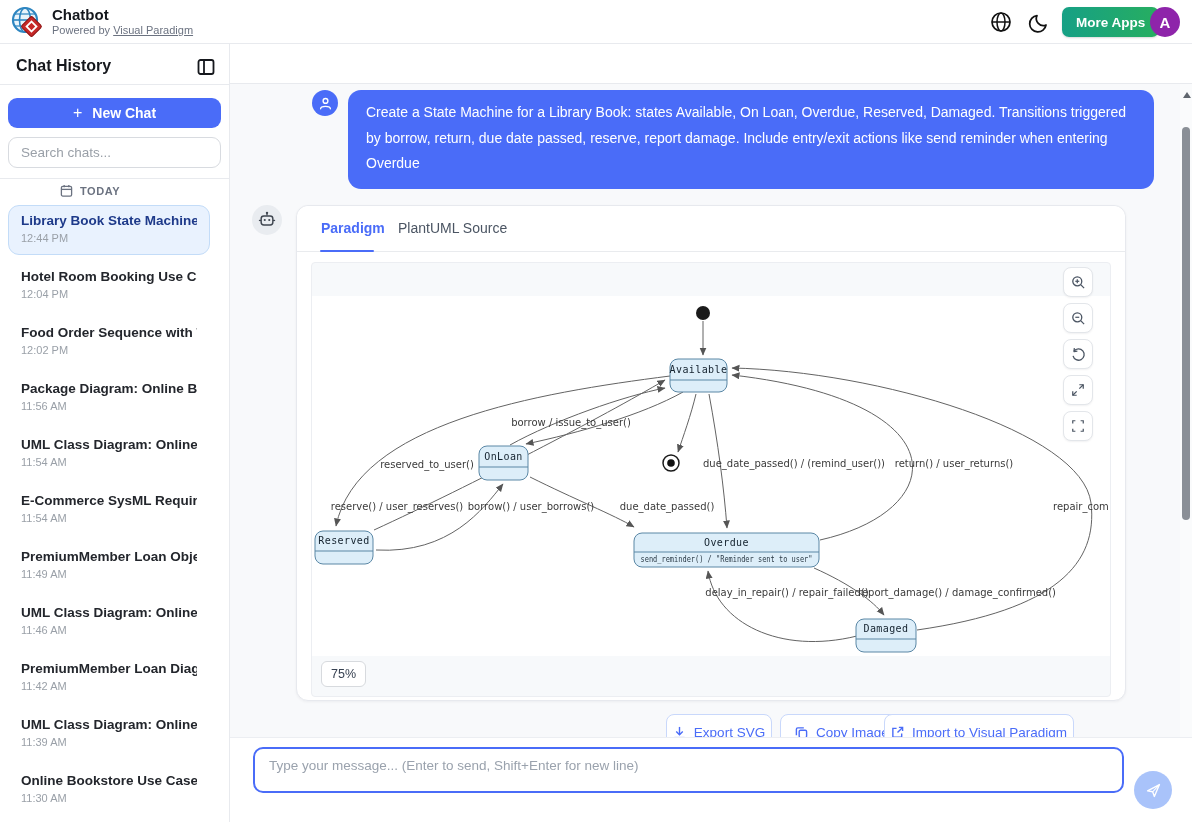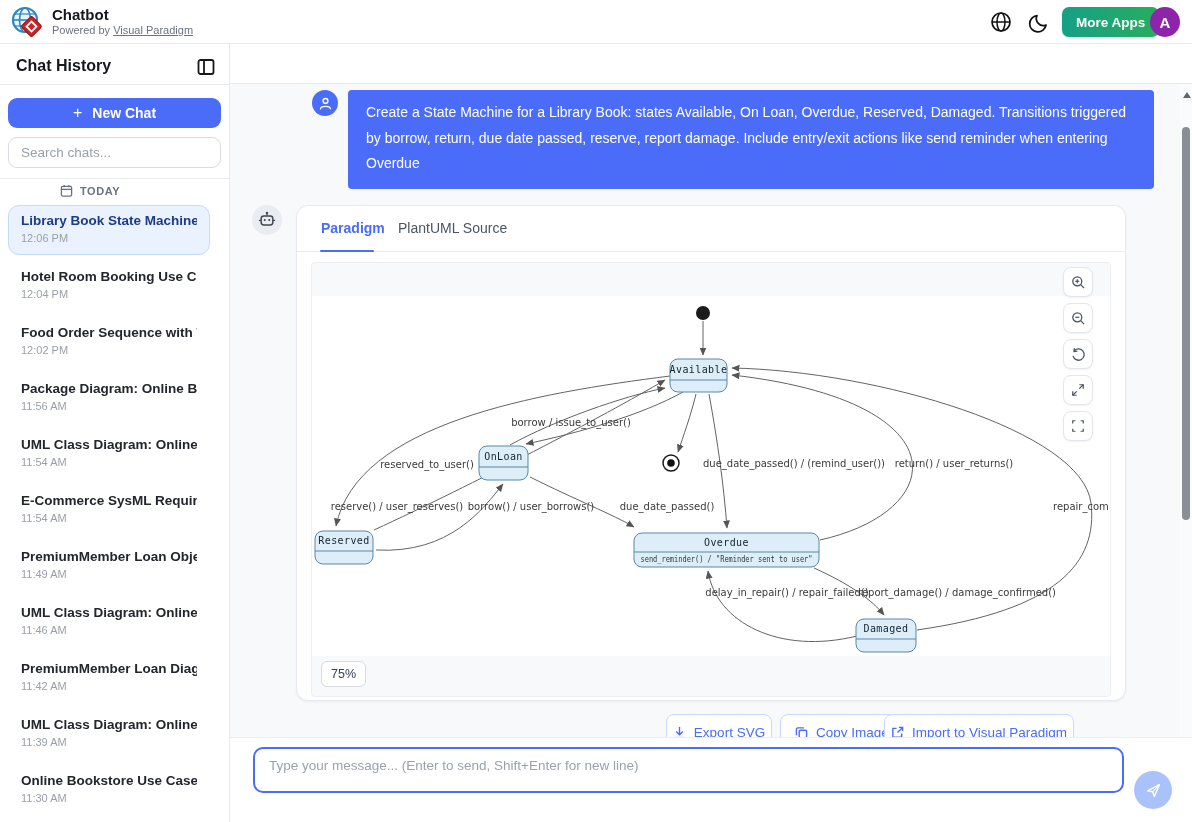--- a/index.html
+++ b/index.html
@@ -40,21 +40,21 @@
   
   #sb-scroll-up { left:214px; top:184px; width:0; height:0; border-left:5px solid transparent; border-right:5px solid transparent; border-bottom:7px solid #6f7680; }
   #sb-scroll-thumb { left:216px; top:198px; width:6px; height:104px; background:#a9aeb6; border-radius:3px; }
   #sb-scroll-down { left:214px; top:804px; width:0; height:0; border-left:5px solid transparent; border-right:5px solid transparent; border-top:7px solid #6f7680; }
 
   
   #chat-titlebar { left:230px; top:44px; width:962px; height:40px; background:#fff; border-bottom:1px solid #e8eaee; z-index:5; }
   #chat-title { left:253px; top:57px; font-size:15.5px; font-weight:bold; color:#14171c; }
 
   #user-avatar { left:312px; top:90px; width:26px; height:26px; border-radius:50%; background:#4a6cf8; display:flex; align-items:center; justify-content:center; }
-  #user-bubble { left:348px; top:90px; width:806px; border-radius:4px; background:#4a6cf8; color:#fff;
+  #user-bubble { left:348px; top:90px; width:806px; border-radius:13px; background:#4a6cf8; color:#fff;
     font-size:14px; line-height:25.5px; padding:10px 18px 12px 18px; }
 
   #bot-avatar { left:252px; top:205px; width:30px; height:30px; border-radius:50%; background:#e9ecf0; display:flex; align-items:center; justify-content:center; }
   #card { left:296px; top:205px; width:830px; height:496px; background:#fff; border:1px solid #e7e9ee; border-radius:12px; box-shadow:0 1px 3px rgba(20,25,40,.05); }
   #tabs { left:297px; top:206px; width:828px; height:46px; border-bottom:1px solid #e9ebee; border-radius:12px 12px 0 0; background:#fff; }
   .tab { top:14px; font-size:14px; cursor:pointer; }
   #tab-diagram { left:24px; color:#4a6cf8; font-weight:bold; }
   #tab-underline { left:23px; top:43.5px; width:54px; height:2.5px; background:#4a6cf8; border-radius:2px; }
   #tab-source { left:101px; color:#4b5563; }
 
@@ -137,21 +137,21 @@
       <rect x="1.5" y="2.5" width="11" height="10.5" rx="1.5" fill="none" stroke="#6b7280" stroke-width="1.4"></rect>
       <line x1="1.5" y1="5.8" x2="12.5" y2="5.8" stroke="#6b7280" stroke-width="1.4"></line>
       <line x1="4.5" y1="1" x2="4.5" y2="3.5" stroke="#6b7280" stroke-width="1.4"></line>
       <line x1="9.5" y1="1" x2="9.5" y2="3.5" stroke="#6b7280" stroke-width="1.4"></line>
     </svg>
     <span id="today-label">TODAY</span>
   </div>
 
   <div class="abs chat-item active" style="top:161px">
     <div class="ci-title">Library Book State Machine</div>
-    <div class="ci-time">12:06 PM</div>
+    <div class="ci-time">12:44 PM</div>
   </div>
   <div class="abs chat-item" style="top:217px">
     <div class="ci-title">Hotel Room Booking Use Case</div>
     <div class="ci-time">12:04 PM</div>
   </div>
   <div class="abs chat-item" style="top:273px">
     <div class="ci-title">Food Order Sequence with Ti...</div>
     <div class="ci-time">12:02 PM</div>
   </div>
   <div class="abs chat-item" style="top:329px">

